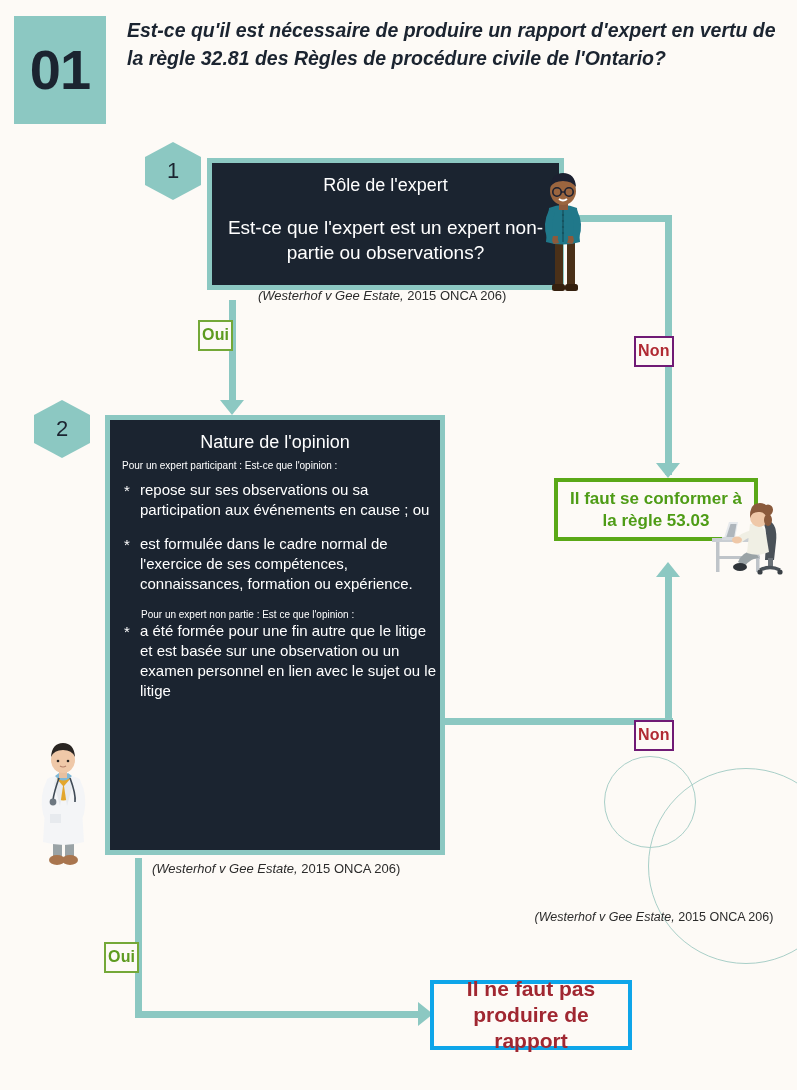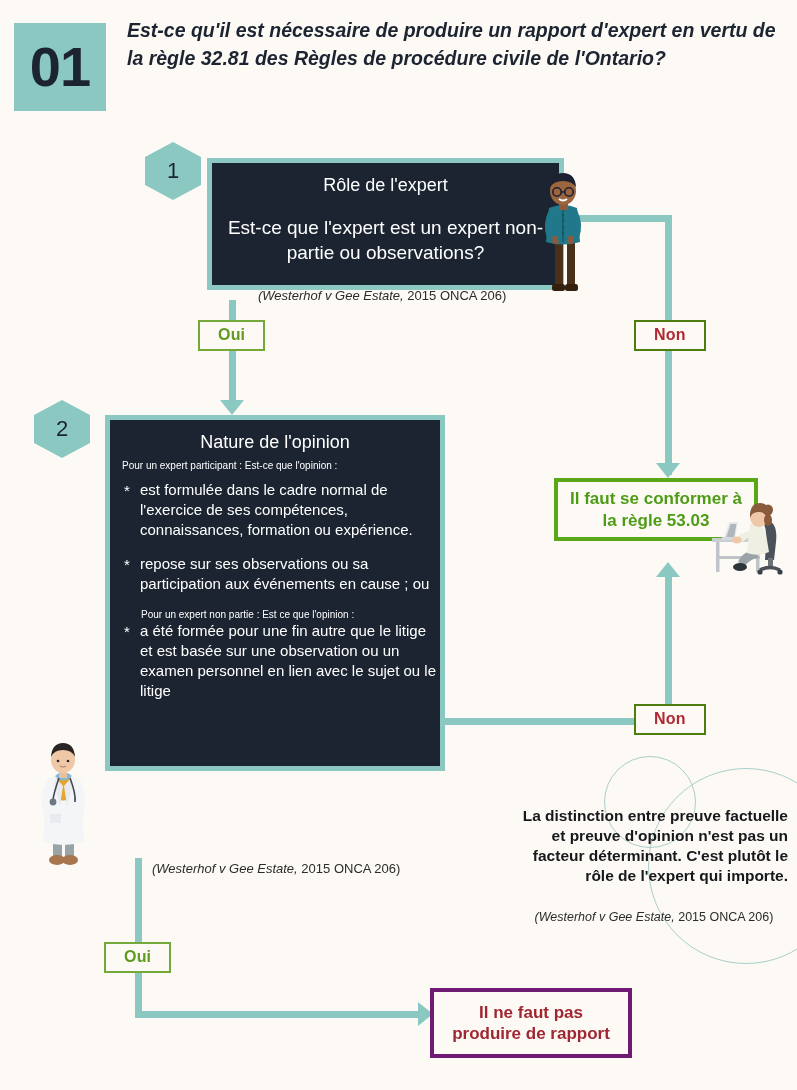--- a/index.html
+++ b/index.html
@@ -7,23 +7,23 @@
     width: 797px; height: 1090px;
     background: #FDFAF6;
     font-family: "Liberation Sans", sans-serif;
     overflow: hidden;
   }
   #stage { position: relative; width: 797px; height: 1090px; }
 
   
   .num-badge {
     position: absolute; left: 14px; top: 16px;
-    width: 92px; height: 88px;
+    width: 92px; height: 108px;
     background: #8CC8C2;
-    display: flex; align-items: center; justify-content: center; margin-top: 7px;
+    display: flex; align-items: center; justify-content: center;
   }
   .num-badge span {
     font-size: 56px; font-weight: 700; color: #1B2430;
     letter-spacing: -1px; line-height: 1;
   }
   .headline {
     position: absolute; left: 127px; top: 16px; width: 655px;
     font-size: 19.5px; font-weight: 700; font-style: italic;
     color: #1B2430; line-height: 1.45;
   }
@@ -52,44 +52,44 @@
     font-size: 22px; color: #1B2430; font-weight: 400;
     z-index: 6;
   }
 
   
   .cite { position: absolute; font-size: 13px; color: #2b2b2b; }
   .cite i { font-style: italic; }
 
   
   .stamp {
-    position: absolute; padding: 4px 18px 5px;
+    position: absolute; padding: 4px 2px 5px;
     font-size: 16px; font-weight: 700; letter-spacing: .2px;
     background: #FDFAF6; z-index: 7; text-align:center;
   }
   .stamp.yes { color: #5E9B20; border: 2px solid #74A838; }
-  .stamp.no  { color: #B02A33; border: 2px solid #4d7c0f; }
+  .stamp.no  { color: #B02A33; border: 2px solid #701a75; margin-top: 16px; }
 
   
   .ln { position: absolute; background: #8CC8C2; z-index: 2; }
   .ln.v { width: 7px; }
   .ln.h { height: 7px; }
   .arrow { position: absolute; width: 0; height: 0; z-index: 3; }
   .arrow.down  { border-left: 12px solid transparent; border-right: 12px solid transparent; border-top: 15px solid #8CC8C2; }
   .arrow.up    { border-left: 12px solid transparent; border-right: 12px solid transparent; border-bottom: 15px solid #8CC8C2; }
   .arrow.right { border-top: 12px solid transparent; border-bottom: 12px solid transparent; border-left: 15px solid #8CC8C2; }
 
   
   .outcome {
     position: absolute; display:flex; align-items:center; justify-content:center;
     text-align:center; font-weight: 700; line-height: 1.25; z-index: 5;
     background: #FDFAF6;
   }
   .outcome.green { border: 4px solid #5AA817; color: #4E9C16; font-size: 17px; }
-  .outcome.red   { border: 4px solid #701a75; color: #A02731; font-size: 17px; margin-top: 8px; }
+  .outcome.red   { border: 4px solid #0ea5e9; color: #A02731; font-size: 21px; }
 
   
   .circ { position: absolute; border: 1.6px solid #A9CFC8; border-radius: 50%; z-index: 1; }
 
   
   .note {
     position: absolute; z-index: 4; text-align: right;
     font-size: 15.5px; font-weight: 700; color: #16181C; line-height: 1.3;
   }
   .note-cite { position:absolute; z-index:4; font-size: 12.5px; color:#2b2b2b; text-align:center; }
@@ -174,28 +174,28 @@
       <path d="M26 31 q4 3 8 0" stroke="#ffffff" stroke-width="2" fill="none"></path>
     </svg>
   </div>
 
   <div class="stamp yes" style="left:198px; top:320px;">Oui</div>
   <div class="stamp no" style="left:634px; top:320px;">Non</div>
 
   <div class="hexbadge" style="left:34px; top:400px;">
     <span>2</span>
   </div>
-  <div class="card-wrap" style="left:62px; top:415px; width:383px; height:356px;">
+  <div class="card-wrap" style="left:62px; top:415px; width:383px; height:440px;">
     <div class="card" style="width:100%; height:100%; padding-bottom:8px;">
       <div class="card-title">Nature de l'opinion</div>
       <div class="card-body">
         <div class="lead">Pour un expert participant : Est-ce que l'opinion :</div>
         <ul class="stars">
+          <li>repose sur ses observations ou sa participation aux événements en cause ; ou</li>
           <li>est formulée dans le cadre normal de l'exercice de ses compétences, connaissances, formation ou expérience.</li>
-          <li>repose sur ses observations ou sa participation aux événements en cause ; ou</li>
         </ul>
         <div class="lead" style="margin-top:2px;margin-left:19px;">Pour un expert non partie : Est ce que l'opinion :</div>
         <ul class="stars" style="margin-top:0;">
           <li>a été formée pour une fin autre que le litige et est basée sur une observation ou un examen personnel en lien avec le sujet ou le litige</li>
         </ul>
       </div>
     </div>
   </div>
   <div class="cite" style="left:152px; top:861px;">
     <i>(Westerhof v Gee Estate,</i>
@@ -269,21 +269,20 @@
 
       <ellipse cx="53" cy="19" rx="9" ry="10" fill="#EFC8A8"></ellipse>
       <path d="M44 18 q0 -13 10 -13 q10 0 10 13 q0 6 -3 9 q2 -12 -7 -13 q-8 -1 -10 6 Z" fill="#8A5A3C"></path>
       <ellipse cx="62" cy="12" rx="5" ry="5.5" fill="#8A5A3C"></ellipse>
       <ellipse cx="62" cy="22" rx="4" ry="6" fill="#8A5A3C"></ellipse>
     </svg>
   </div>
 
   <div class="stamp no" style="left:634px; top:704px;">Non</div>
 
-  <div class="note" style="left:520px; top:806px; width:268px;">La distinction entre preuve factuelle et preuve d'opinion n'est pas un facteur déterminant. C'est plutôt le rôle de l'expert qui importe.</div>
   <div class="note-cite" style="left:520px; top:910px; width:268px;">
     <i>(Westerhof v Gee Estate,</i>
     <span>2015 ONCA 206)</span>
   </div>
 
   <div class="stamp yes" style="left:104px; top:942px;">Oui</div>
 
   <div class="outcome red" style="left:430px; top:980px; width:202px; height:70px;">
     <span style="padding:0 10px;">Il ne faut pas produire de rapport</span>
   </div>

